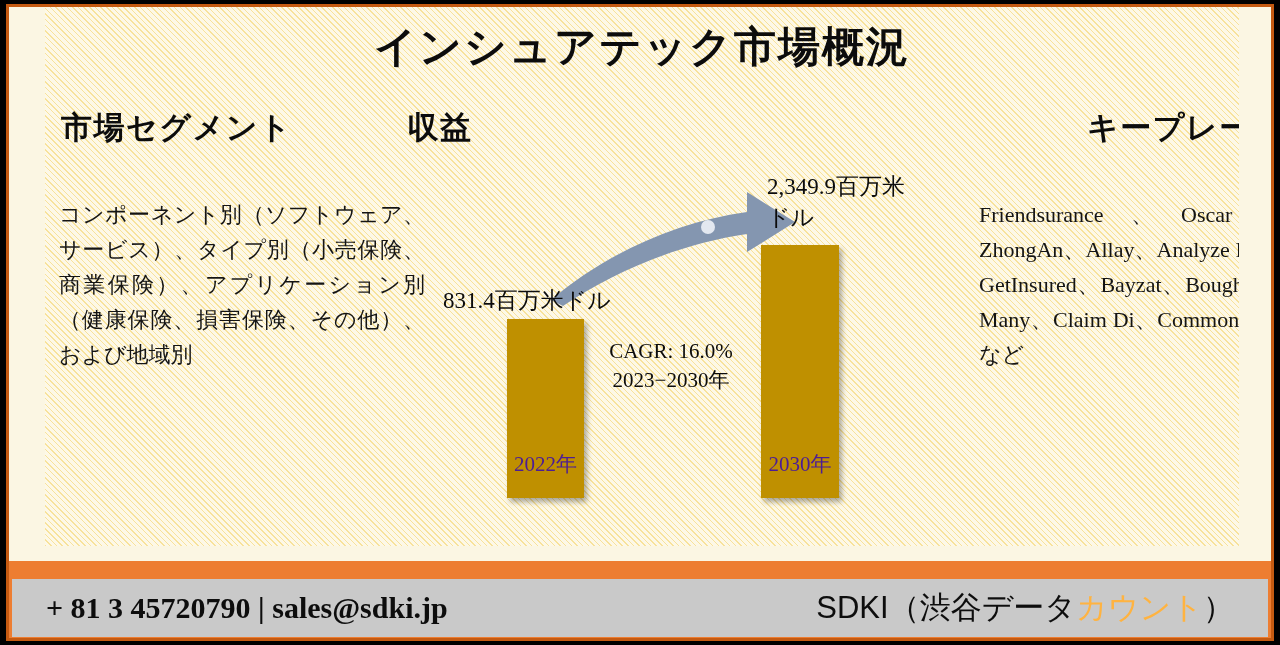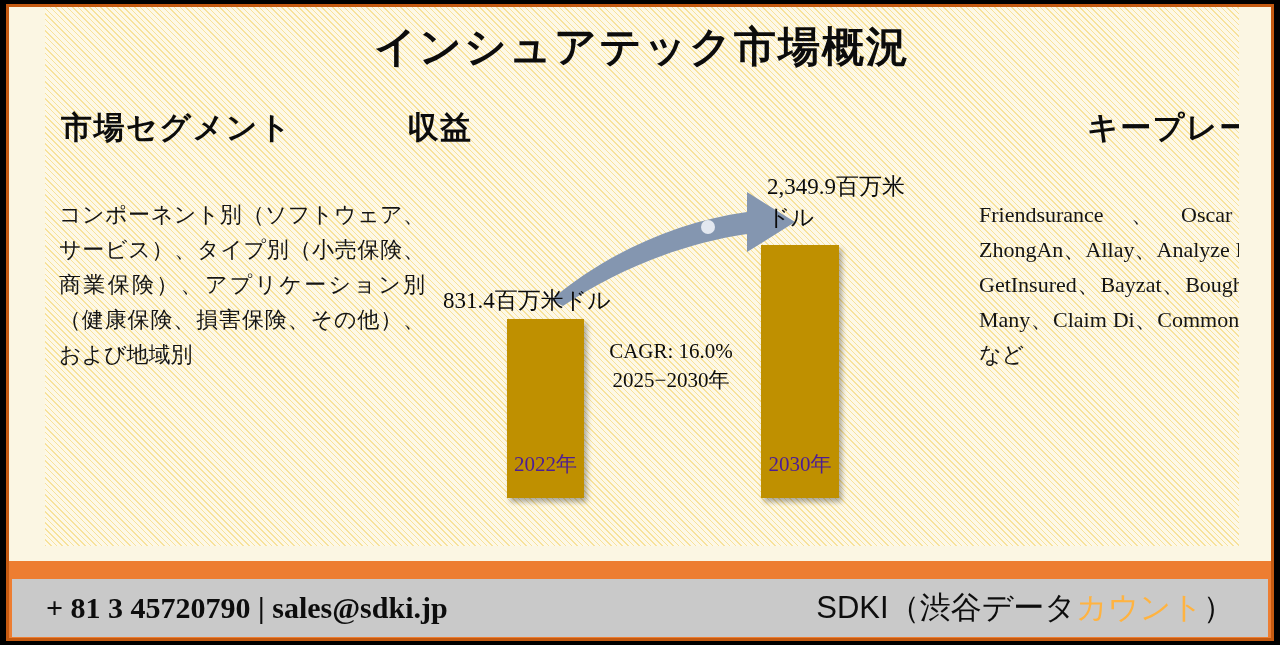--- a/index.html
+++ b/index.html
@@ -254,21 +254,21 @@
                  C 134 62, 68 90, 18 124 Z" fill="#8496B0"></path>
         <circle cx="163" cy="45" r="7" fill="#E3E8F0"></circle>
       </svg>
 
       <div class="bar-value" id="value-2022">831.4百万米ドル</div>
 
       <div class="bar-value" id="value-2030">2,349.9百万米ドル</div>
 
       <div id="cagr-note">
         <div>CAGR: 16.0%</div>
-        <div>2025−2030年</div>
+        <div>2023−2030年</div>
       </div>
 
       <div class="bar" id="bar-2022">
         <div class="bar-label">2022年</div>
       </div>
 
       <div class="bar" id="bar-2030">
         <div class="bar-label">2030年</div>
       </div>
 

